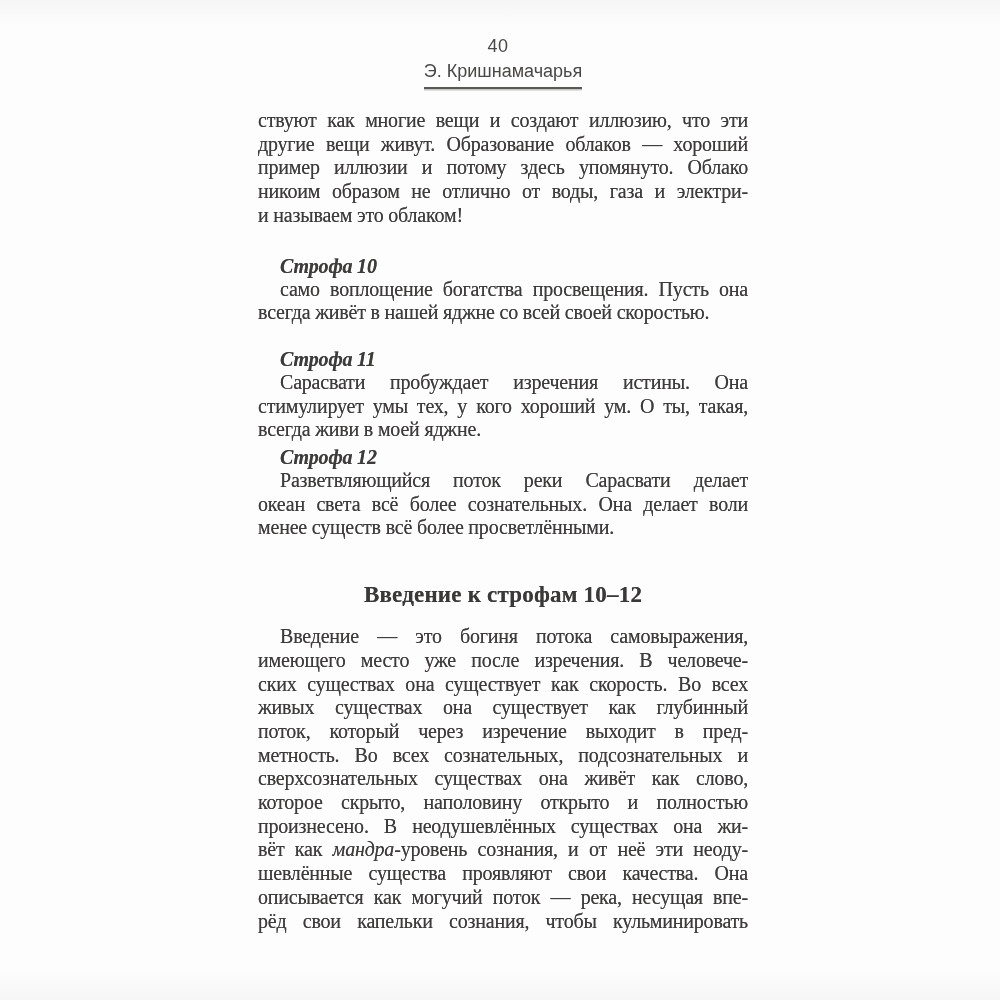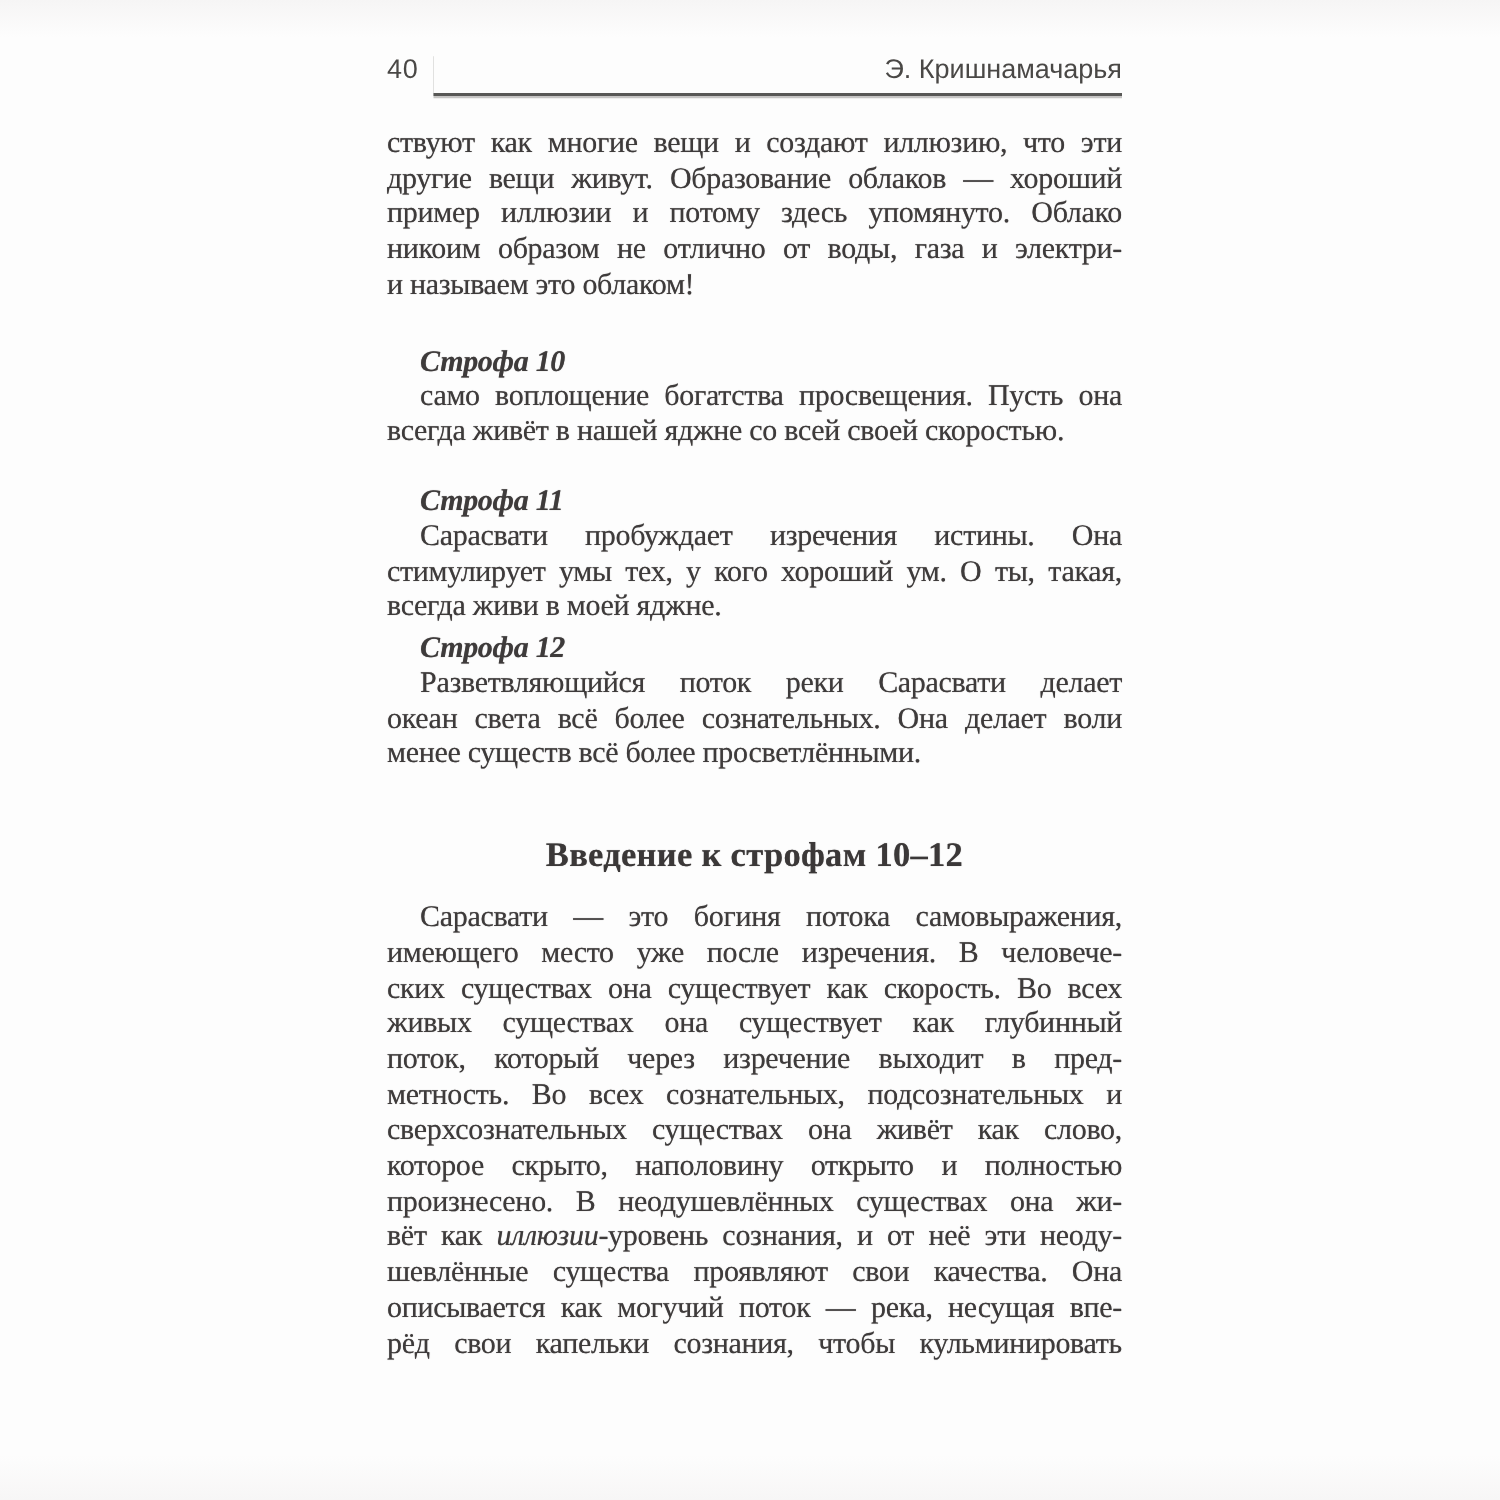--- a/index.html
+++ b/index.html
@@ -13,24 +13,25 @@
   }
   .page-col {
     position: absolute;
     left: 258px;
     top: 36px;
     width: 490px;
   }
   
   .header {
     display: flex;
-    align-items: flex-start;
+    align-items: center;
     font-family: "Liberation Sans", sans-serif;
     font-size: 18px;
     color: #4a4846;
+    flex-direction: column;
   }
   .pagenum { margin-right: 10px; padding-bottom: 4px; letter-spacing: 0.5px; }
   .rule {
     flex: 1;
     text-align: right;
     padding-bottom: 5px;
     border-bottom: 2px solid #585856;
     box-shadow: 0 1.5px 0 0 rgba(95,92,90,0.35);
   }
   
@@ -110,29 +111,29 @@
     <div class="stanza-h sh3">Строфа 12</div>
     <div class="para">
         <div class="line">Разветвляющийся поток реки Сарасвати делает</div>
         <div class="line">океан света всё более сознательных. Она делает воли</div>
         <div class="line last">менее существ всё более просветлёнными.</div>
       </div>
 
     <div class="section-h">Введение к строфам 10–12</div>
 
     <div class="para intro">
-        <div class="line">Сарасвати — это богиня потока самовыражения,</div>
+        <div class="line">Введение — это богиня потока самовыражения,</div>
         <div class="line">имеющего место уже после изречения. В человече-</div>
         <div class="line">ских существах она существует как скорость. Во всех</div>
         <div class="line">живых существах она существует как глубинный</div>
         <div class="line">поток, который через изречение выходит в пред-</div>
         <div class="line">метность. Во всех сознательных, подсознательных и</div>
         <div class="line">сверхсознательных существах она живёт как слово,</div>
         <div class="line">которое скрыто, наполовину открыто и полностью</div>
         <div class="line">произнесено. В неодушевлённых существах она жи-</div>
-        <div class="line"><span>вёт как </span><span class="it">иллюзии</span><span>-уровень сознания, и от неё эти неоду-</span></div>
+        <div class="line"><span>вёт как </span><span class="it">мандра</span><span>-уровень сознания, и от неё эти неоду-</span></div>
         <div class="line">шевлённые существа проявляют свои качества. Она</div>
         <div class="line">описывается как могучий поток — река, несущая впе-</div>
         <div class="line">рёд свои капельки сознания, чтобы кульминировать</div>
       </div>
 
   </div>
 </div>
 
 </body></html>

